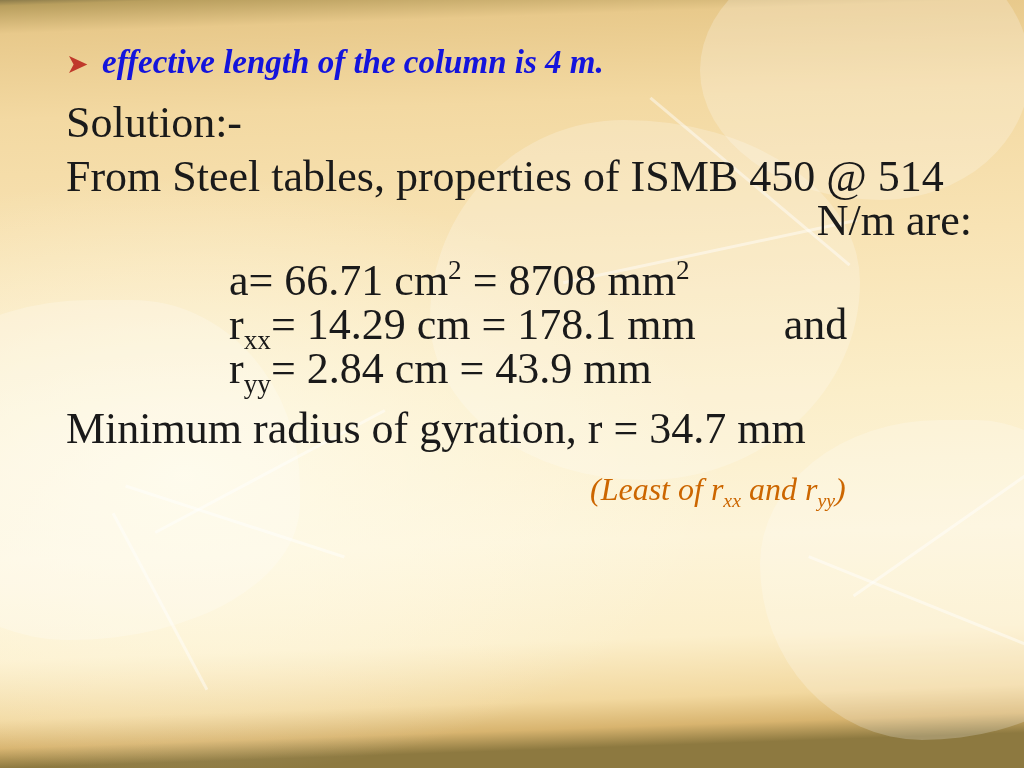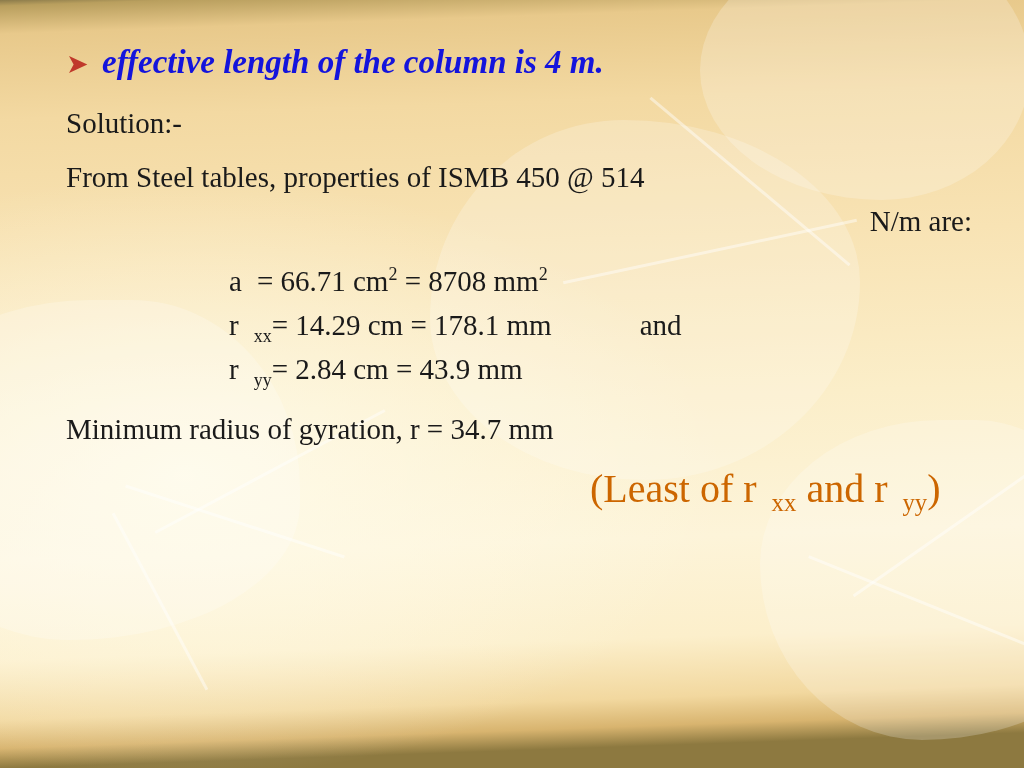--- a/index.html
+++ b/index.html
@@ -73,21 +73,21 @@
     font-weight: normal;
     line-height: 40px;
   }
   .bullet-line .lastline {
     display: block;
     text-align: left;
   }
 
   .para {
     color: #1a1a1a;
-    font-size: 29px;
+    font-size: 44px;
     line-height: 44px;
     margin: 0;
     padding: 0;
   }
   .para.justify {
     text-align: justify;
     text-justify: inter-word;
   }
   .para.tail {
     text-align: right;
@@ -101,28 +101,28 @@
   }
   sup {
     font-size: 0.62em;
     vertical-align: super;
     line-height: 0;
   }
   sub {
     font-size: 0.62em;
     vertical-align: sub;
     line-height: 0;
-    margin-left: 15px;
   }
   .least {
     color: #cc6600;
-    font-size: 40px;
+    font-size: 32px;
     line-height: 44px;
     margin: 0;
     padding-left: 524px;
+    font-style: italic;
   }
   .spacer-sm { height: 10px; }
   .spacer-md { height: 16px; }
 </style>
 </head>
 <body>
 
 <div class="slide">
 
   <div class="blob" style="left:-120px; top:300px; width:420px; height:340px;"></div>

